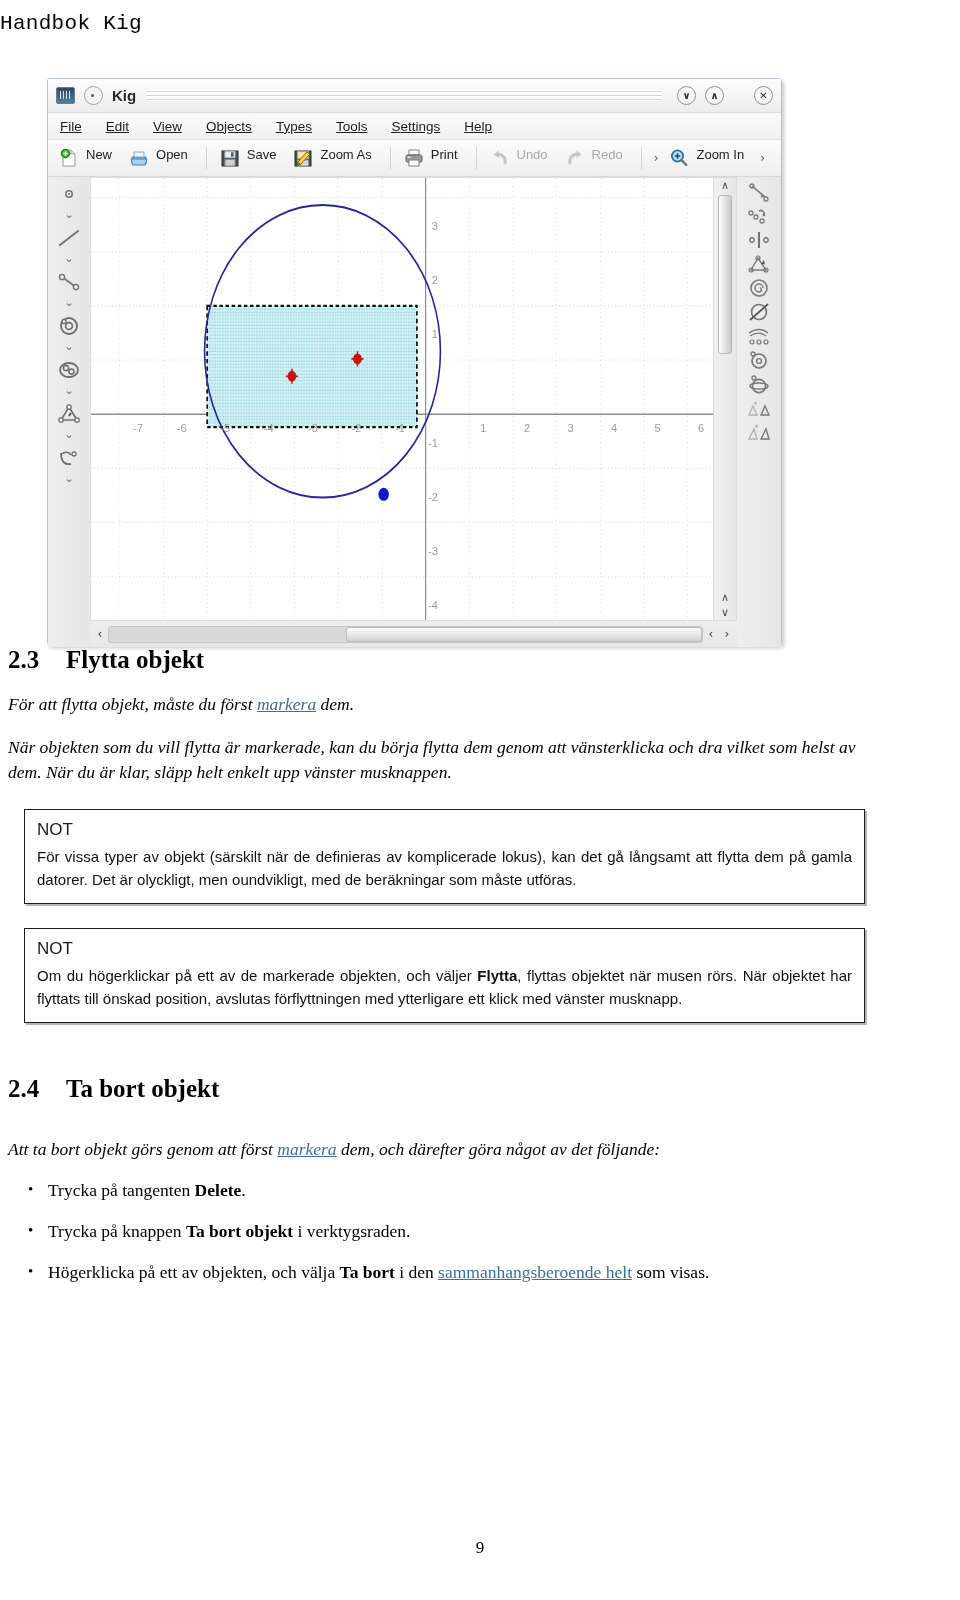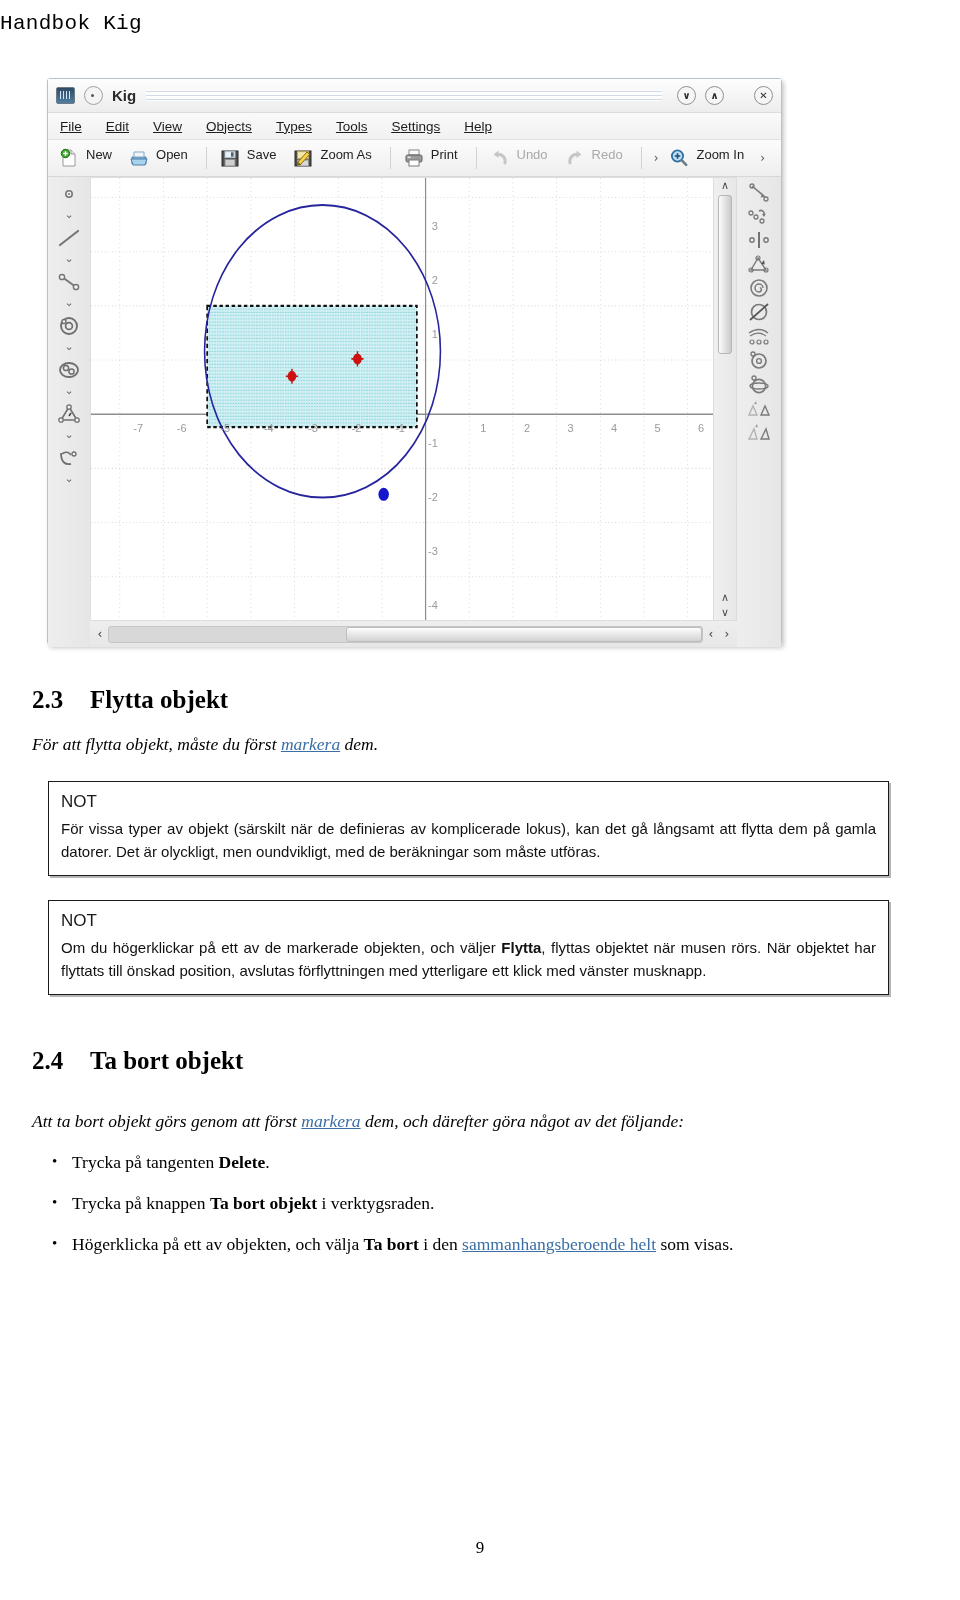--- a/index.html
+++ b/index.html
@@ -271,21 +271,21 @@
   }
   .axislbl {
     position: absolute;
     font-family: "Liberation Sans", sans-serif;
     font-size: 11px;
     color: #9b9b9b;
     user-select: none;
   }
 
   
-  .content { position: absolute; left: 0; top: 660px; width: 887px; padding-left: 24px; }
+  .content { position: absolute; left: 0; top: 620px; width: 887px; }
   h2.sec {
     font-family: "Liberation Serif", serif;
     font-size: 25px;
     font-weight: bold;
     margin: 26px 0 0 0;
     padding-left: 8px;
   }
   h2.sec .num { display: inline-block; width: 58px; }
   p.body {
     font-family: "Liberation Serif", serif;
@@ -740,20 +740,21 @@
 <div class="content">
 
   <h2 class="sec">
     <span class="num">2.3</span><span>Flytta objekt</span>
   </h2>
 
   <p class="body">
     <span>För att flytta objekt, måste du först </span><a class="lnk" href="#">markera</a><span> dem.</span>
   </p>
 
+  <p class="body">När objekten som du vill flytta är markerade, kan du börja flytta dem genom att vänsterklicka och dra vilket som helst av dem. När du är klar, släpp helt enkelt upp vänster musknappen.</p>
 
   <div class="notebox">
     <div class="nothead">NOT</div>
     <div class="nottext">För vissa typer av objekt (särskilt när de definieras av komplicerade lokus), kan det gå långsamt att flytta dem på gamla datorer. Det är olyckligt, men oundvikligt, med de beräkningar som måste utföras.</div>
   </div>
 
   <div class="notebox">
     <div class="nothead">NOT</div>
     <div class="nottext">
       <span>Om du högerklickar på ett av de markerade objekten, och väljer </span><b class="s">Flytta</b><span>, flyttas objektet när musen rörs. När objektet har flyttats till önskad position, avslutas förflyttningen med ytterligare ett klick med vänster musknapp.</span>

